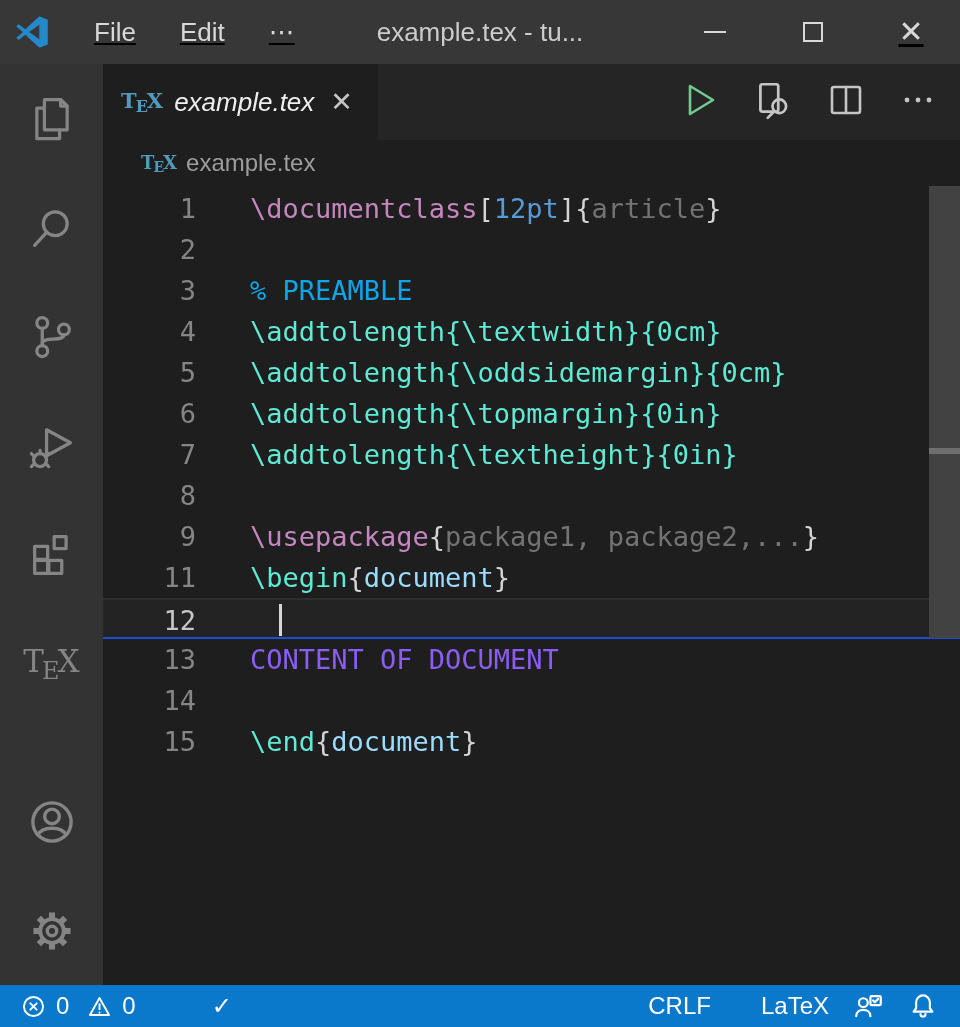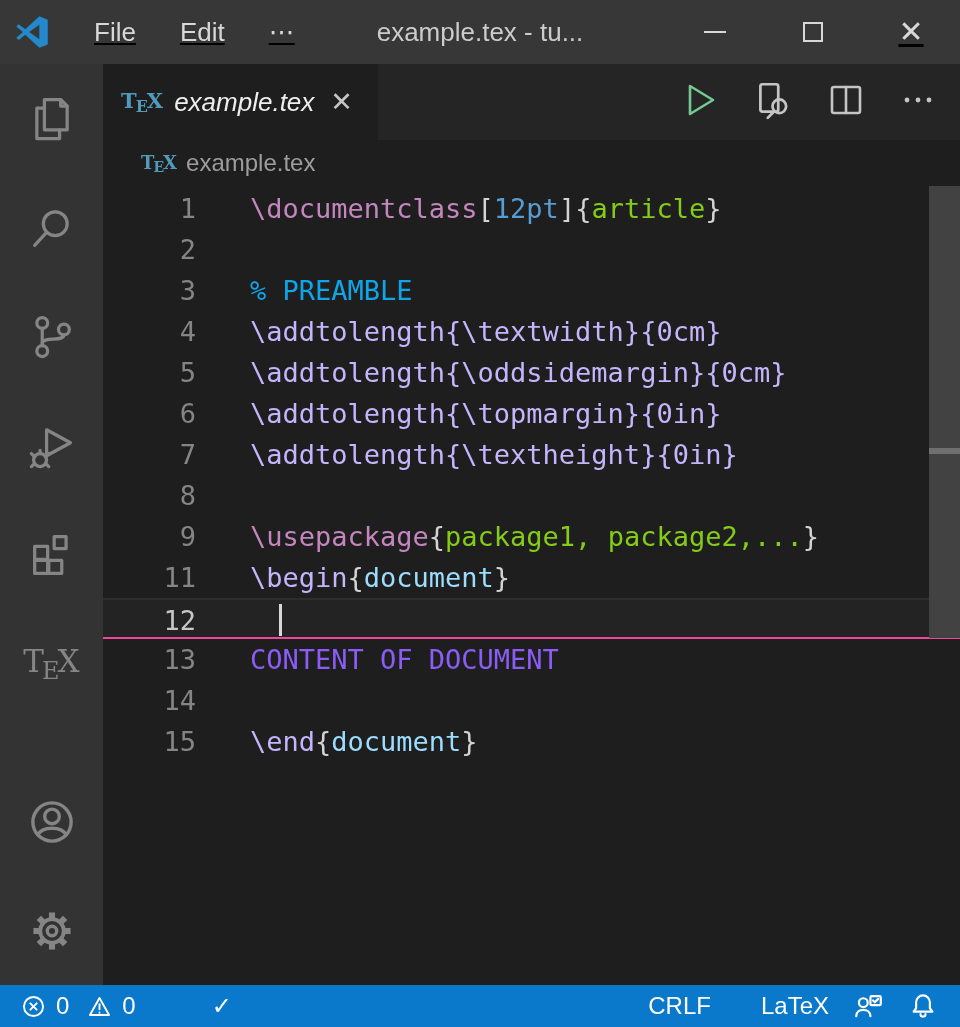--- a/index.html
+++ b/index.html
@@ -45,27 +45,27 @@
   .breadcrumb .tex-file-icon .sub { font-size:14px; vertical-align:-3px; }
   .bc-label { color:#9d9d9d; font-size:24px; margin-left:10px; }
 
   
   .editor { flex:1; position:relative; overflow:hidden; }
   .code { position:absolute; inset:0; padding-top:2px;
     font-family:"DejaVu Sans Mono","Liberation Mono",monospace; font-size:27px; }
   .line { display:flex; height:41px; line-height:41px; white-space:pre; }
   .line .ln { width:147px; padding-right:54px; text-align:right; color:#858585; flex:0 0 auto; }
   .line .lc { flex:1; color:#d4d4d4; position:relative; }
-  .line.active { background:#232323; border-top:2px solid #2e2e2e; border-bottom:2px solid #ec4899;gap:29px; }
+  .line.active { background:#232323; border-top:2px solid #2e2e2e; border-bottom:2px solid #1d4ed8;gap:29px; }
   .line.active .ln { color:#c6c6c6; }
   .cursor { display:inline-block; width:3px; height:32px; background:#d7d7d7; vertical-align:-6px; }
   .tok-magenta { color:#c586c0; }
   .tok-blue { color:#569cd6; }
-  .tok-teal { color:#84cc16;text-align:right; }
-  .tok-khaki { color:#c4b5fd; }
+  .tok-teal { color:#737373;text-align:right; }
+  .tok-khaki { color:#5eead4; }
   .tok-comment { color:#0ea5e9; }
   .tok-lightblue { color:#9cdcfe; }
   .tok-fg { color:#8b5cf6; }
   .tok-pun { color:#d4d4d4; }
 
   .scrollbar { position:absolute; top:0; right:0; width:31px; height:100%; }
   .scroll-thumb { position:absolute; top:0; right:0; width:31px; height:452px; background:#424242; }
   .scroll-marker { position:absolute; top:262px; left:0; width:100%; height:6px; background:#6f6f6f; }
 
   

